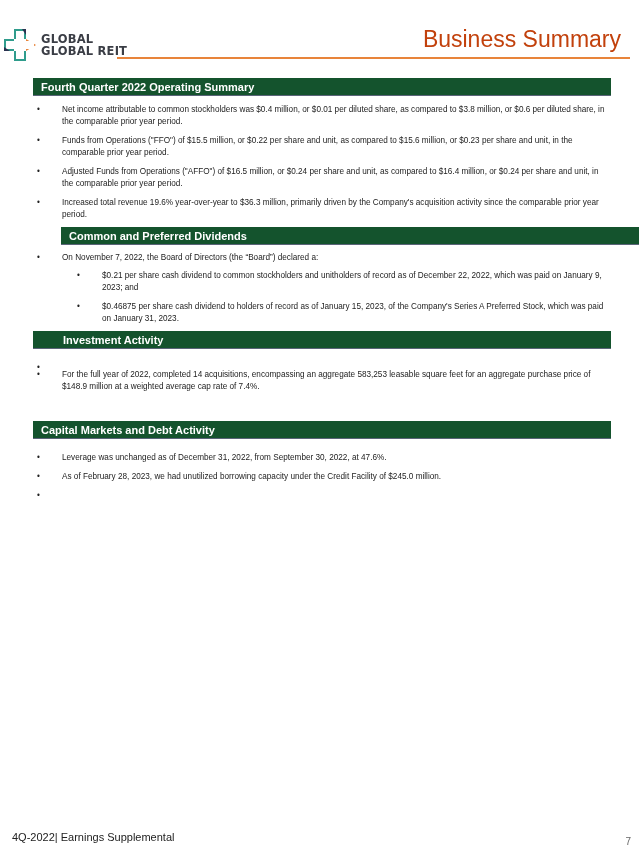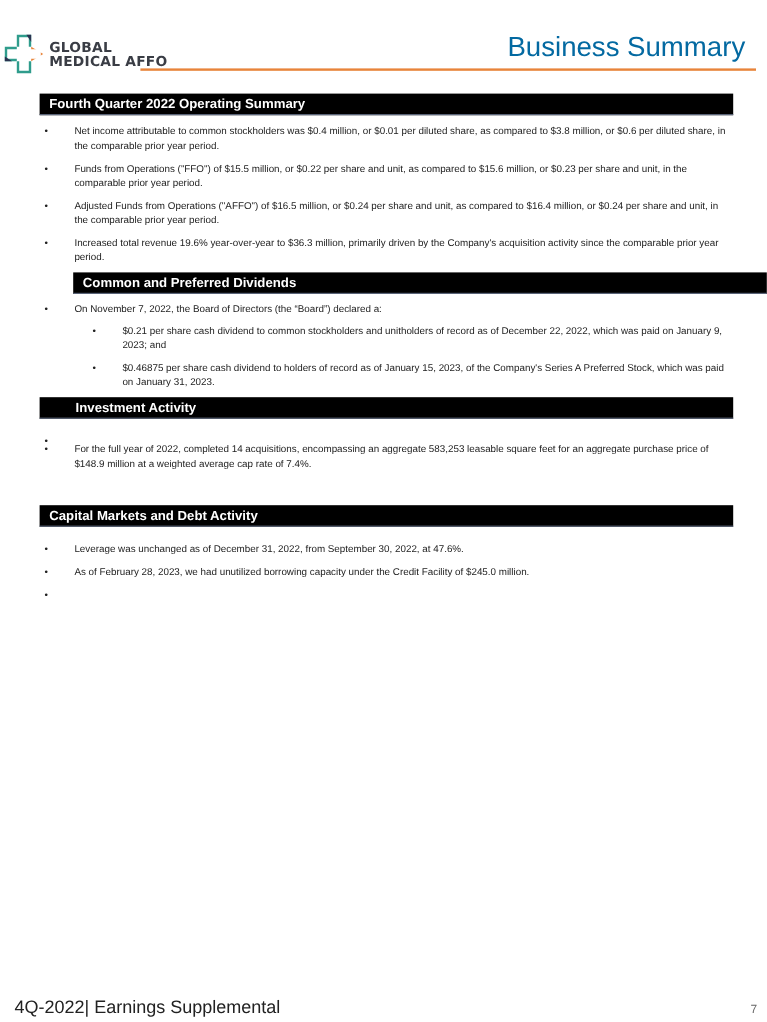--- a/index.html
+++ b/index.html
@@ -2,49 +2,49 @@
 <html><head>
 <meta charset="utf-8">
 <style>
   html, body { margin: 0; padding: 0; background: #ffffff; }
   body { width: 639px; height: 852px; position: relative; overflow: hidden;
          font-family: "Liberation Sans", sans-serif; color: #222; }
   .logo { position: absolute; left: 2px; top: 27px; width: 36px; height: 36px; }
   .logo-text { position: absolute; left: 41px; top: 33px; font-family: "DejaVu Sans", sans-serif;
                font-size: 11.5px; line-height: 12px; color: #3a3d45; letter-spacing: 0.2px; font-weight: bold; }
   .title-rule { position: absolute; left: 117px; top: 57px; width: 513px; height: 2px; background: #e8843a; }
-  .page-title { position: absolute; right: 18px; top: 26px; font-size: 23px; color: #0369a1; }
-  .section-bar { position: absolute; left: 33px; width: 578px; height: 18px; background: #000000;
+  .page-title { position: absolute; right: 18px; top: 26px; font-size: 23px; color: #c2410c; }
+  .section-bar { position: absolute; left: 33px; width: 578px; height: 18px; background: #14532d;
                  color: #fff; font-weight: bold; font-size: 11px; line-height: 18px; padding-left: 8px;
                  box-sizing: border-box; border-bottom: 1px solid #5a6478; }
   .bullets { position: absolute; left: 33px; width: 575px; margin: 0; padding: 0; list-style: none;
              font-size: 8.2px; line-height: 12px; color: #222; }
   .bullets li { position: relative; padding-left: 29px; margin-bottom: 7px; }
   .bullets li .dot { position: absolute; left: 4px; top: 0; }
   .sub { list-style: none; margin: 6px 0 0 0; padding: 0; }
   .sub li { padding-left: 40px; margin-bottom: 7px; position: relative; }
   .sub li .dot { left: 15px; }
-  .footer { position: absolute; left: 12px; top: 831px; font-size: 15px; color: #222; }
+  .footer { position: absolute; left: 12px; top: 831px; font-size: 11px; color: #222; }
   .page-num { position: absolute; right: 8px; top: 836px; font-size: 10px; color: #666; }
 </style>
 </head>
 <body>
 
 <svg class="logo" viewBox="0 0 36 36">
   <polygon points="12,2 24,2 24,12 12,12" fill="#2f9c8c"></polygon>
   <polygon points="2,12 12,12 12,24 2,24" fill="#2f9c8c"></polygon>
   <polygon points="12,24 24,24 24,34 12,34" fill="#2f9c8c"></polygon>
   <polygon points="24,12 34,18 24,24" fill="#e8843a"></polygon>
   <polygon points="14,4 22,4 22,14 32,14 32,22 22,22 22,32 14,32 14,22 4,22 4,14 14,14" fill="#ffffff"></polygon>
   <polygon points="20,2 24,2 24,8" fill="#2b3350"></polygon>
   <polygon points="2,20 2,24 8,24" fill="#2b3350"></polygon>
 </svg>
 <div class="logo-text">
   <div>GLOBAL</div>
-  <div>MEDICAL AFFO</div>
+  <div>GLOBAL REIT</div>
 </div>
 <div class="title-rule"></div>
 <div class="page-title">Business Summary</div>
 
 <div class="section-bar" style="top:78px;">Fourth Quarter 2022 Operating Summary</div>
 <ul class="bullets" style="top:104px;">
   <li><span class="dot">•</span><span>Net income attributable to common stockholders was $0.4 million, or $0.01 per diluted share, as compared to $3.8 million, or $0.6 per diluted share, in the comparable prior year period.</span></li>
   <li><span class="dot">•</span><span>Funds from Operations ("FFO") of $15.5 million, or $0.22 per share and unit, as compared to $15.6 million, or $0.23 per share and unit, in the comparable prior year period.</span></li>
   <li><span class="dot">•</span><span>Adjusted Funds from Operations ("AFFO") of $16.5 million, or $0.24 per share and unit, as compared to $16.4 million, or $0.24 per share and unit, in the comparable prior year period.</span></li>
   <li><span class="dot">•</span><span>Increased total revenue 19.6% year-over-year to $36.3 million, primarily driven by the Company's acquisition activity since the comparable prior year period.</span></li>

